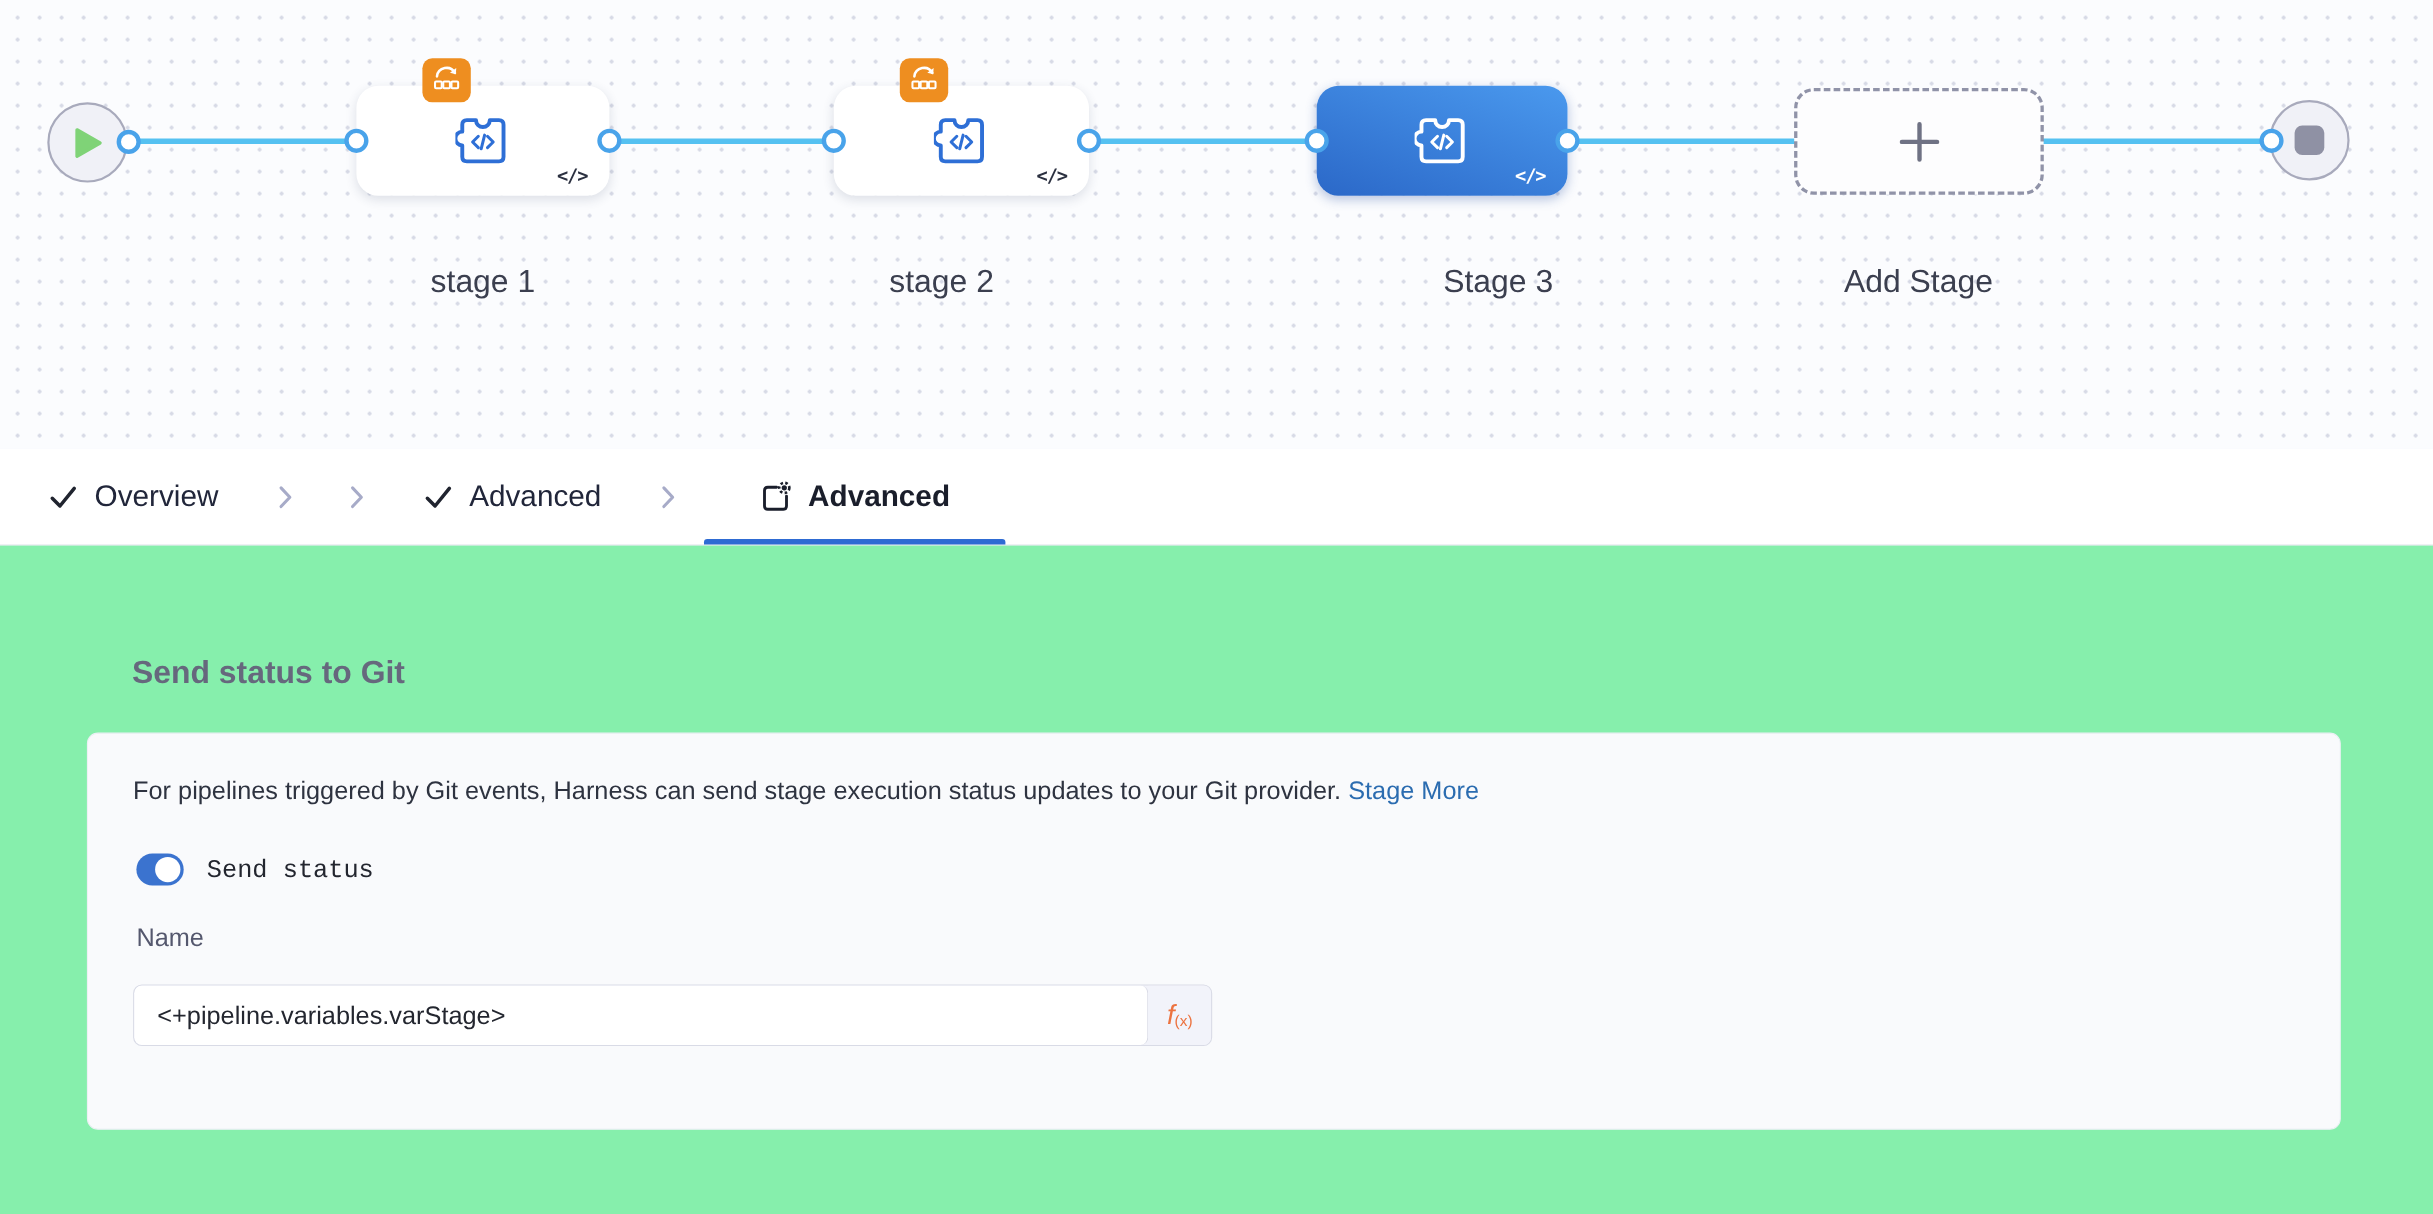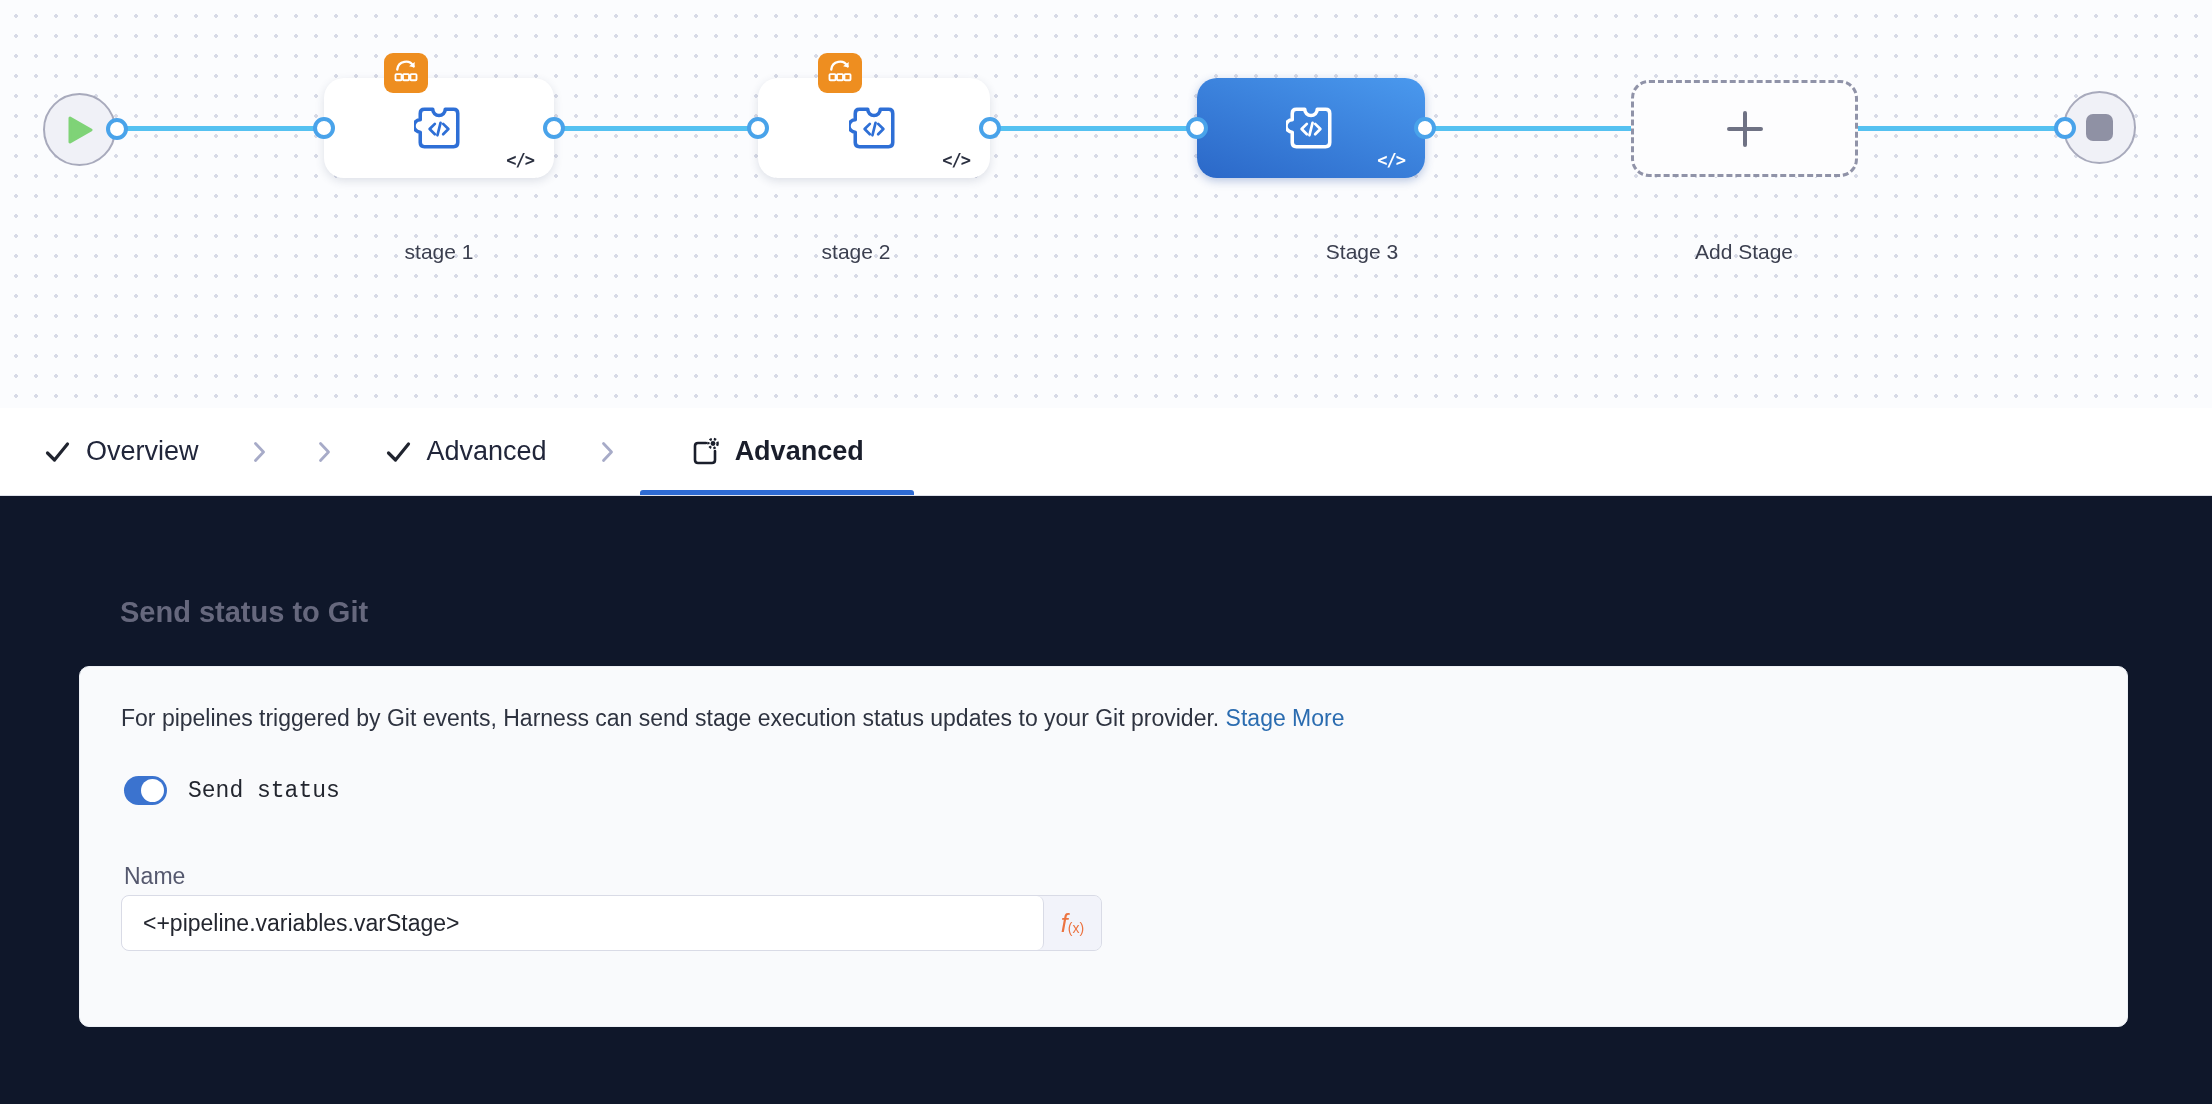--- a/index.html
+++ b/index.html
@@ -47,51 +47,51 @@
     font-family:"DejaVu Sans Mono", monospace; font-weight:bold; font-size:17px;
     color:#2B3040; letter-spacing:-1px; }
   #card-stage3 .code-glyph { color:#FFFFFF; }
 
   .type-badge { position:absolute; top:-25px; width:44px; height:40px; border-radius:9px;
     background:#EE8E20; z-index:5; display:flex; align-items:center; justify-content:center; }
   #card-stage1 .type-badge { left:60px; }
   #card-stage2 .type-badge { left:60px; }
 
   .node-label { position:absolute; top:240px; width:320px; text-align:center;
-    font-size:21px; font-weight:500; color:#3B3F4F; z-index:1; }
+    font-size:29px; font-weight:500; color:#3B3F4F; z-index:1; }
 
   
   .tabbar { display:flex; align-items:stretch; height:88px; background:#FFFFFF;
     border-bottom:1px solid #DFE2EA; padding-left:16px; }
   .tab { position:relative; display:flex; align-items:center; gap:15px;
     padding:0 28px; cursor:pointer; }
   .tab .tab-label { font-size:27px; color:#21263A; white-space:nowrap; }
   .tab.active { padding:0 50px; }
   .tab.active .tab-label { font-weight:700; color:#1A1E2B; }
   .tab-underline { position:absolute; left:0; right:0; bottom:0; height:5px;
     background:#2E6BD3; border-radius:3px 3px 0 0; }
   .tab-sep { display:flex; align-items:center; padding:0 26px; }
 
   
-  .content { position:relative; width:2212px; height:608px; background:#0f172a; }
+  .content { position:relative; width:2212px; height:608px; background:#86efac; }
   .section-heading { position:absolute; left:120px; top:100px;
     font-size:29px; font-weight:700; color:#66687D; }
   .panel { position:absolute; left:79px; top:170px; width:2049px; height:361px;
     background:#F9FAFC; border:1px solid #EDF0F5; border-radius:10px; }
   .panel-desc { position:absolute; left:41px; top:38px; font-size:23px; color:#2E3340; }
   .panel-desc a { color:#2B6CB0; text-decoration:none; cursor:pointer; }
 
   .toggle-row { position:absolute; left:44px; top:109px; display:flex; align-items:center; gap:21px;font-family:Liberation Mono, monospace; }
   .toggle { position:relative; width:43px; height:29px; border-radius:15px;
     background:#3B73CF; cursor:pointer; }
   .toggle .knob { position:absolute; right:3px; top:3px; width:23px; height:23px;
     border-radius:50%; background:#FFFFFF; }
   .toggle-label { font-size:23px; color:#23262F; }
 
-  .field-label { position:absolute; left:44px; top:196px; font-size:23px; color:#55586E; }
+  .field-label { position:absolute; left:44px; top:172px; font-size:23px; color:#55586E; }
   .input-group { position:absolute; left:41px; top:228px; width:981px; height:56px;
     display:flex; border:1px solid #D9DBE6; border-radius:8px; background:#F2F3FA; overflow:hidden; }
   .input-group input { flex:1; height:100%; border:none; outline:none; background:#FFFFFF;
     border-right:1px solid #D9DBE6; border-radius:7px; padding:0 21px;
     font-family:"Liberation Sans", sans-serif; font-size:23px; color:#23262F; }
   .fx-btn { width:57px; display:flex; align-items:center; justify-content:center;
     background:#F2F3FA; border:none; cursor:pointer; color:#EC7340; }
   .fx-btn .fx-f { font-size:25px; font-style:italic; font-weight:500; }
   .fx-btn .fx-sub { font-size:14px; margin-top:10px; }
 

